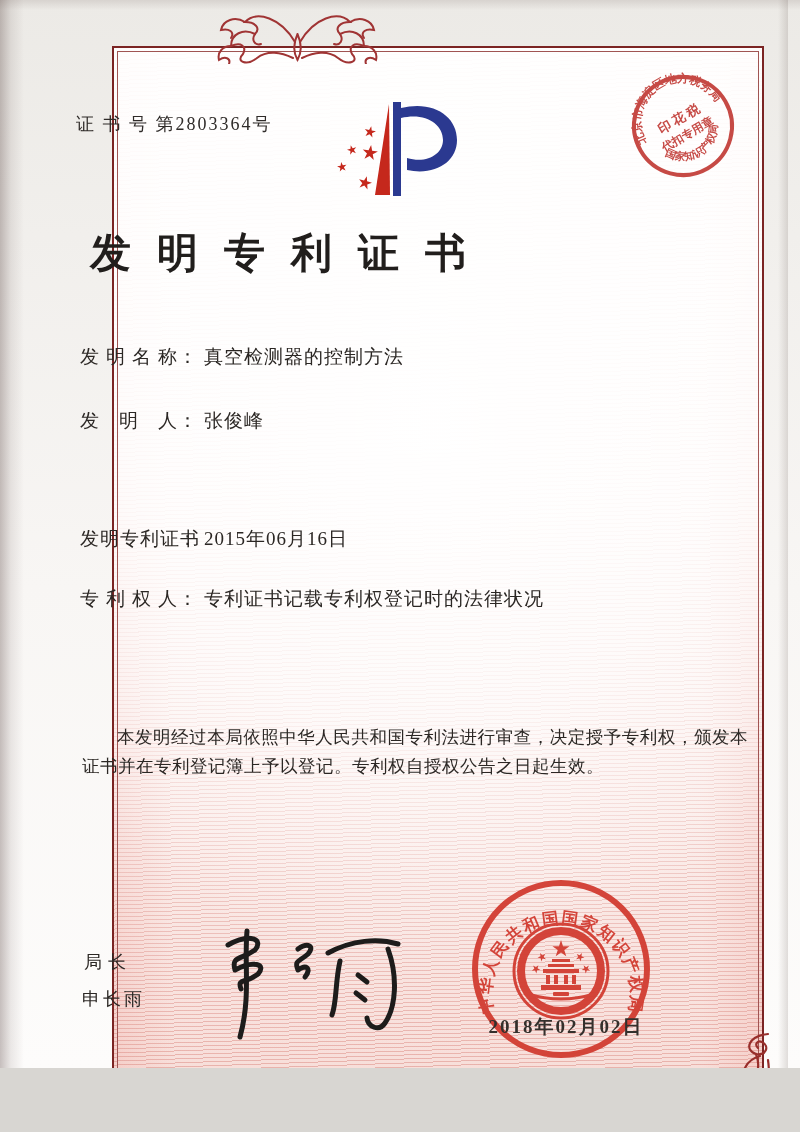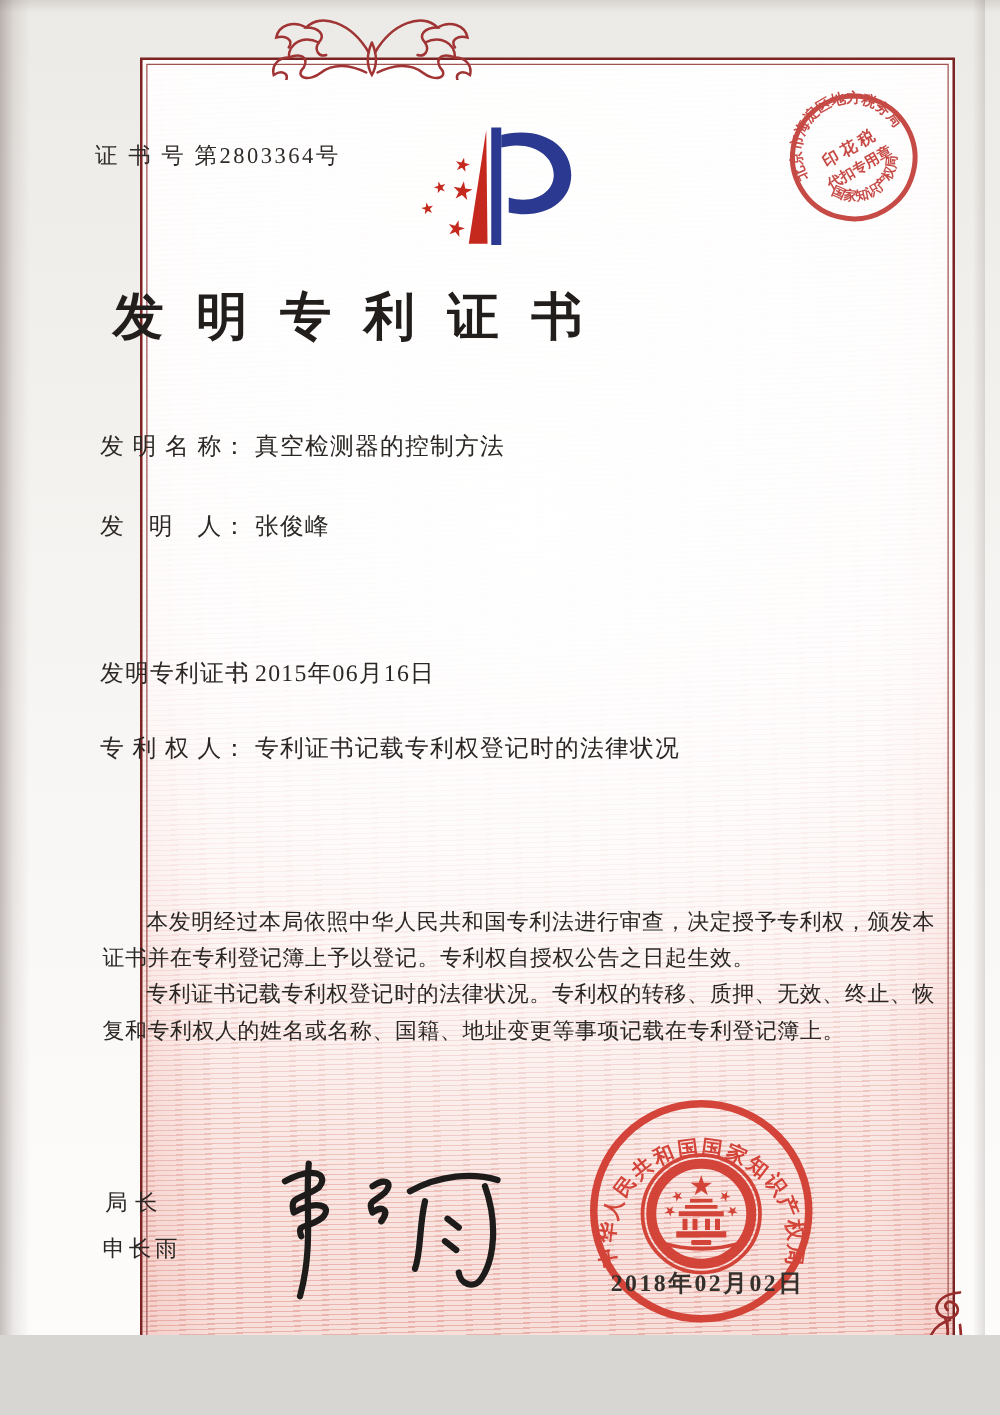--- a/index.html
+++ b/index.html
@@ -126,21 +126,20 @@
   </div>
   <div class="abs field" style="top:526px">
     <span class="fl">发明专利证书</span><span class="fcolon">：</span><span class="fv">2015年06月16日</span>
   </div>
   <div class="abs field" style="top:586px">
     <span class="fl">专利权人</span><span class="fcolon">：</span><span class="fv">专利证书记载专利权登记时的法律状况</span>
   </div>
 
   <div class="abs paras">
     <p>本发明经过本局依照中华人民共和国专利法进行审查，决定授予专利权，颁发本证书并在专利登记簿上予以登记。专利权自授权公告之日起生效。</p>
-    <p>专利证书记载专利权登记时的法律状况。专利权的转移、质押、无效、终止、恢复和专利权人的姓名或名称、国籍、地址变更等事项记载在专利登记簿上。</p>
   </div>
 
   <div class="abs sig-title">局长</div>
   <div class="abs sig-name">申长雨</div>
 
   <svg class="abs" style="left:200px;top:925px;" width="225" height="118" viewBox="0 0 225 118">
     <g stroke="#1d1c1b" fill="none" stroke-width="5" stroke-linecap="round" stroke-linejoin="round">
       <path d="M28,20 C50,8 64,14 55,25 C41,35 31,31 35,45 C53,35 67,39 58,49 C45,59 37,53 41,64"></path>
       <path d="M47,6 C44,40 51,72 40,112"></path>
       <path d="M98,24 C108,17 115,21 108,29 C99,37 94,35 98,45 C106,39 112,43 105,52"></path>

